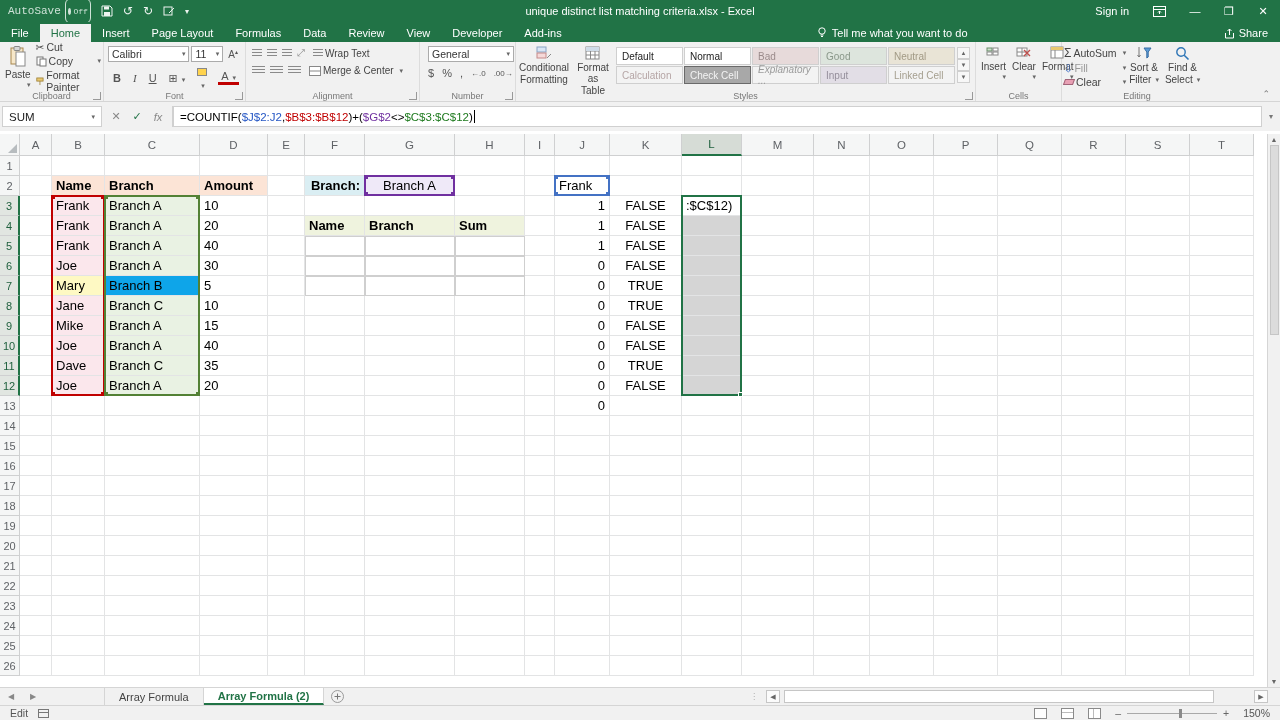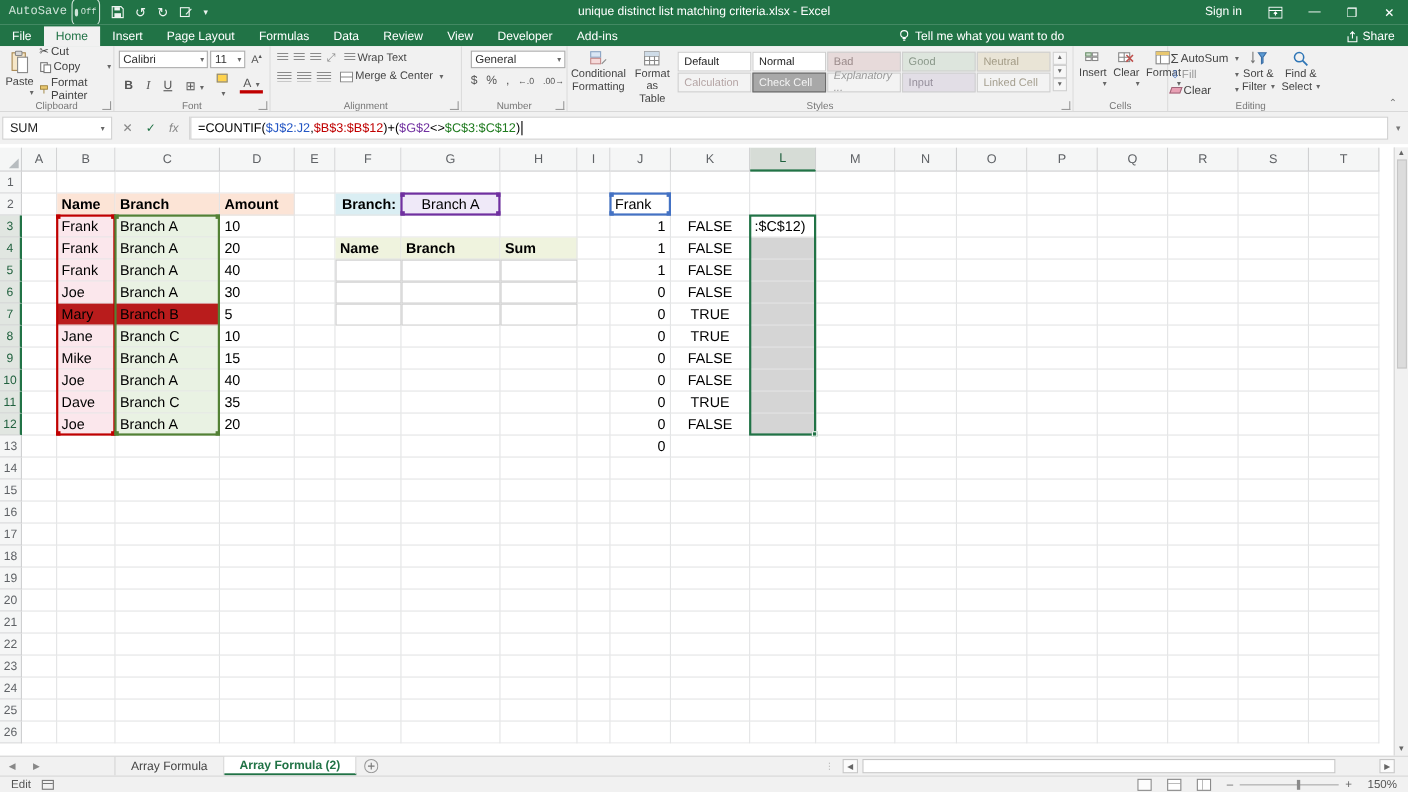--- a/index.html
+++ b/index.html
@@ -587,22 +587,22 @@
       <div class="cell" style="width: 64px;"></div>
       <div class="cell" style="width: 64px;"></div>
       <div class="cell" style="width: 64px;"></div>
       <div class="cell" style="width: 64px;"></div>
       <div class="cell" style="width: 64px;"></div>
       <div class="cell" style="width: 64px;"></div>
     </div>
     <div class="grow">
       <div class="rowhdr selrow">7</div>
       <div class="cell" style="width: 32px;"></div>
-      <div class="cell" style="width: 53px; background: #b91c1c;">Mary</div>
-      <div class="cell" style="width: 95px; background: #b91c1c;">Branch B</div>
+      <div class="cell" style="width: 53px; background: #fef9c3;">Mary</div>
+      <div class="cell" style="width: 95px; background: #0ea5e9;">Branch B</div>
       <div class="cell" style="width: 68px;">5</div>
       <div class="cell" style="width: 37px;"></div>
       <div class="cell box" style="width: 60px;"></div>
       <div class="cell box" style="width: 90px;"></div>
       <div class="cell box" style="width: 70px;"></div>
       <div class="cell" style="width: 30px;"></div>
       <div class="cell" style="width: 55px; justify-content: flex-end;">0</div>
       <div class="cell" style="width: 72px; justify-content: center;">TRUE</div>
       <div class="cell" style="width: 60px; background: rgb(213, 213, 213);"></div>
       <div class="cell" style="width: 72px;"></div>

